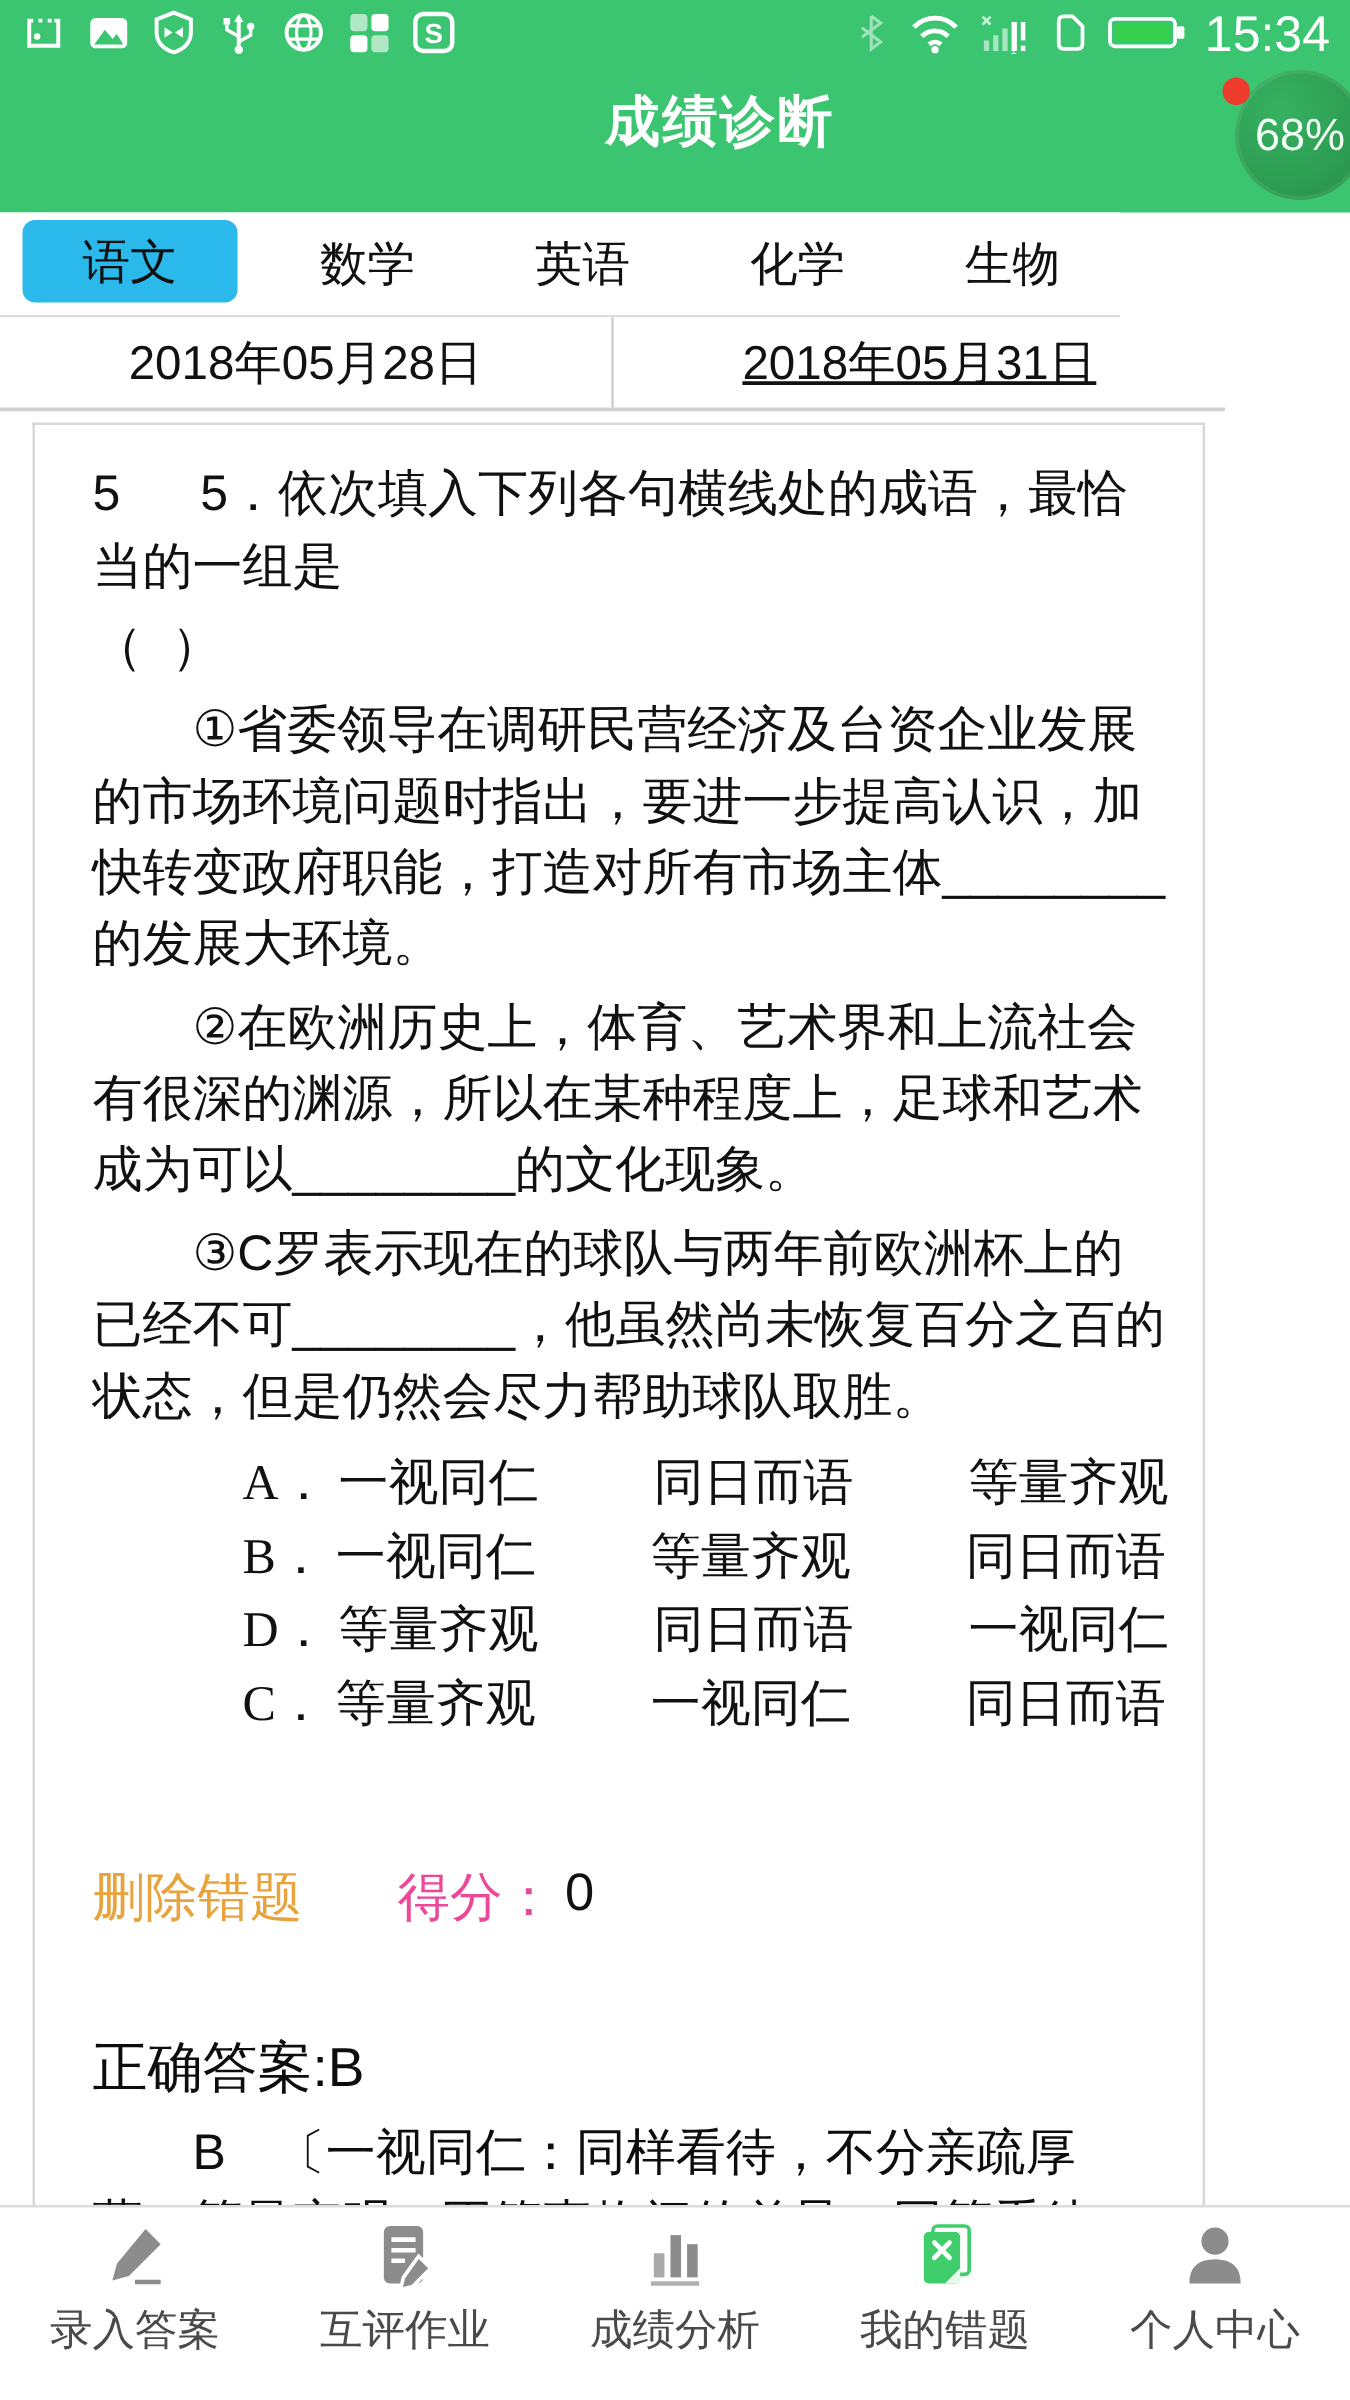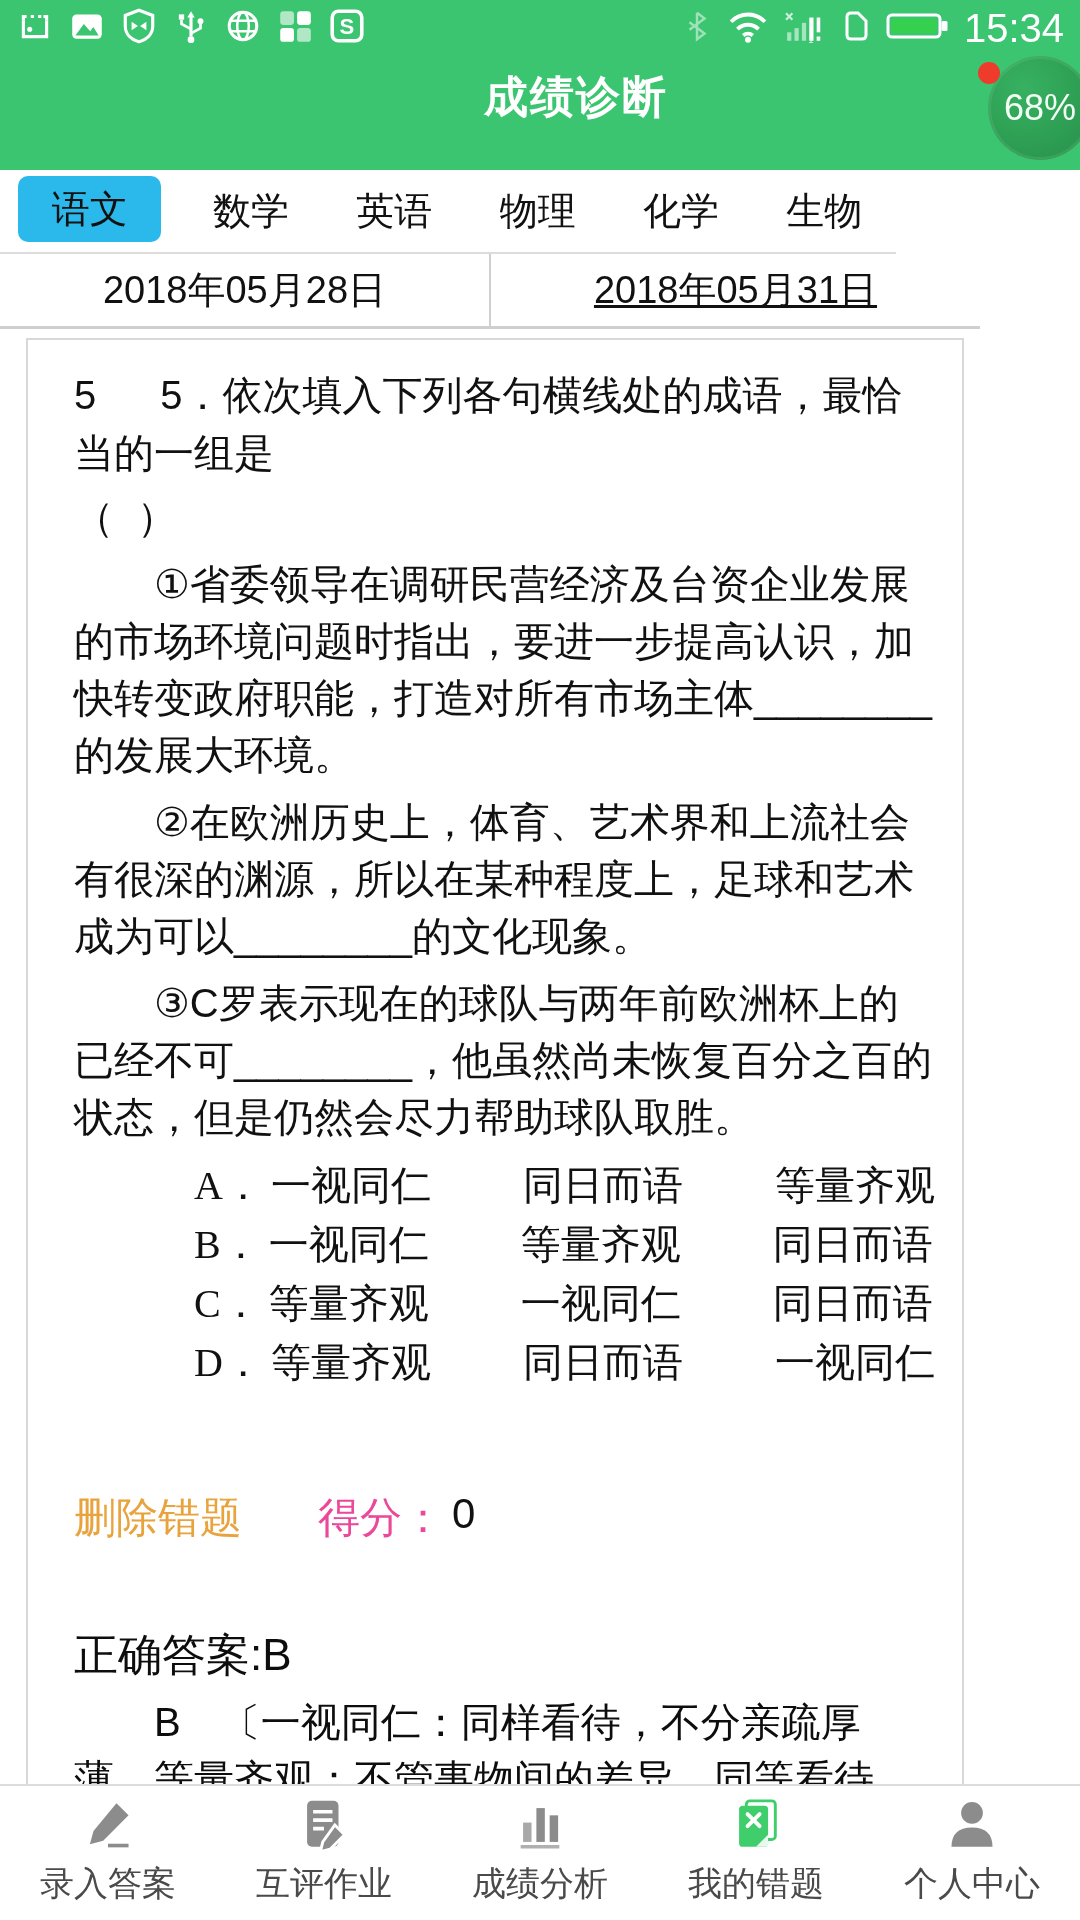--- a/index.html
+++ b/index.html
@@ -41,21 +41,21 @@
   .optlabel{margin-right:8px;}
   .optitem{margin-right:92px;}
   .optitem:last-child{margin-right:0;}
   .actions{margin-top:98px;display:flex;align-items:flex-start;font-size:42px;}
   .delete-btn{color:#E8A33D;margin-right:76px;}
   .score-label{color:#ec4899;}
   .score-value{color:#111;margin-left:8px;}
   .answerblock{margin-top:78px;font-size:44px;line-height:62px;color:#0d0d0d;}
   .analysis{font-size:40px;line-height:57px;text-indent:2em;margin-top:8px;color:#0d0d0d;}
   
-  .bottomnav{position:absolute;left:0;bottom:0;width:1080px;height:136px;background:#fff;border-top:2px solid #dcdcdc;display:flex;box-sizing:border-box;}
+  .bottomnav{position:absolute;left:0;bottom:0;width:1080px;height:156px;background:#fff;border-top:2px solid #dcdcdc;display:flex;box-sizing:border-box;}
   .nav-item{flex:1;display:flex;flex-direction:column;align-items:center;justify-content:flex-start;padding-top:10px;gap:8px;}
   .nav-label{font-size:34px;color:#4a4a4a;line-height:1;}
 </style>
 </head>
 <body>
 
 <div class="appbar">
   <div class="statusbar">
     <div class="sb-left">
       <span>
@@ -157,21 +157,20 @@
   <div class="float-badge">
     <span class="badge-text">68%</span>
   </div>
   <div class="badge-dot"></div>
 </div>
 
 <div class="tabbar">
   <div class="tab active">语文</div>
   <div class="tab">数学</div>
   <div class="tab">英语</div>
-  <div class="tab">物理</div>
   <div class="tab">化学</div>
   <div class="tab">生物</div>
 </div>
 
 <div class="daterow">
   <div class="datecell">2018年05月28日</div>
   <div class="datecell">2018年05月31日</div>
 </div>
 
 <div class="content">
@@ -181,22 +180,22 @@
     </div>
     <div class="qparen">（      ）</div>
 
     <p class="qpara">①省委领导在调研民营经济及台资企业发展的市场环境问题时指出，要进一步提高认识，加快转变政府职能，打造对所有市场主体________的发展大环境。</p>
     <p class="qpara">②在欧洲历史上，体育、艺术界和上流社会有很深的渊源，所以在某种程度上，足球和艺术成为可以________的文化现象。</p>
     <p class="qpara">③C罗表示现在的球队与两年前欧洲杯上的已经不可________，他虽然尚未恢复百分之百的状态，但是仍然会尽力帮助球队取胜。</p>
 
     <div class="options">
       <div class="optrow"><span class="optlabel">A．</span><span class="optitem">一视同仁</span><span class="optitem">同日而语</span><span class="optitem">等量齐观</span></div>
       <div class="optrow"><span class="optlabel">B．</span><span class="optitem">一视同仁</span><span class="optitem">等量齐观</span><span class="optitem">同日而语</span></div>
+      <div class="optrow"><span class="optlabel">D．</span><span class="optitem">等量齐观</span><span class="optitem">同日而语</span><span class="optitem">一视同仁</span></div>
       <div class="optrow"><span class="optlabel">C．</span><span class="optitem">等量齐观</span><span class="optitem">一视同仁</span><span class="optitem">同日而语</span></div>
-      <div class="optrow"><span class="optlabel">D．</span><span class="optitem">等量齐观</span><span class="optitem">同日而语</span><span class="optitem">一视同仁</span></div>
     </div>
 
     <div class="actions">
       <span class="delete-btn">删除错题</span>
       <span class="score-label">得分：</span>
       <span class="score-value">0</span>
     </div>
 
     <div class="answerblock">
       <div>正确答案:B</div>

